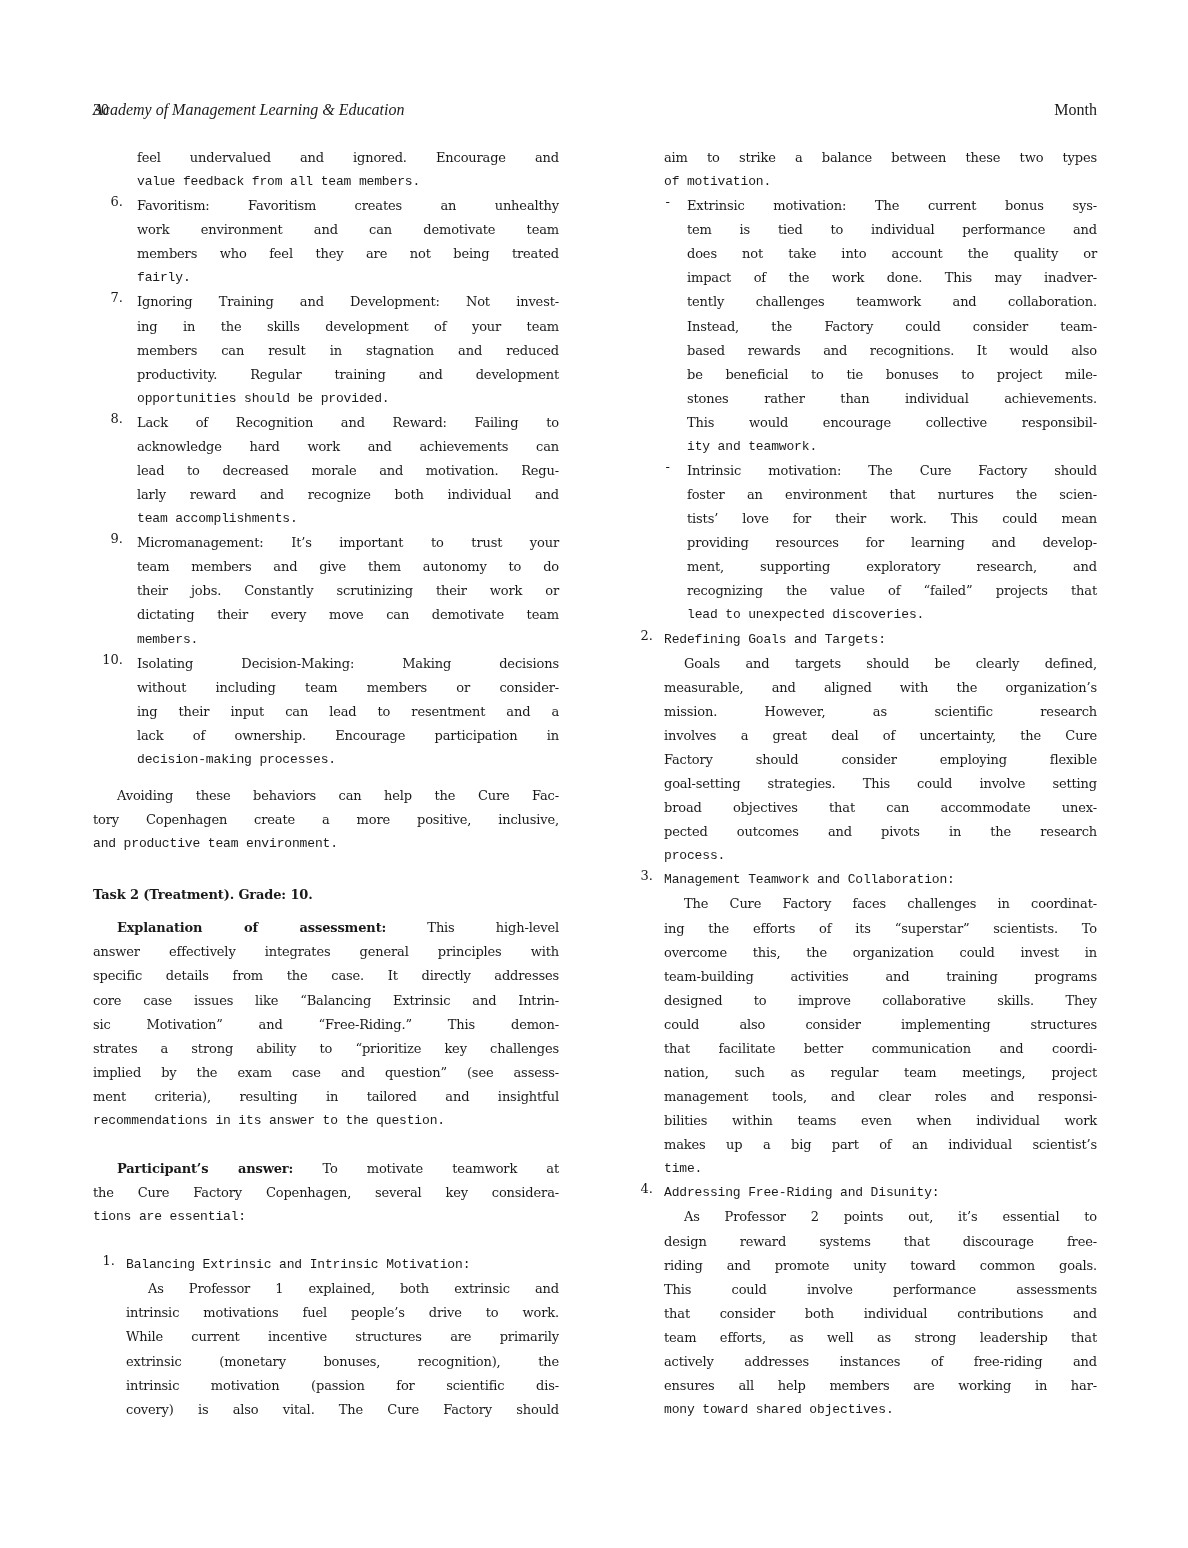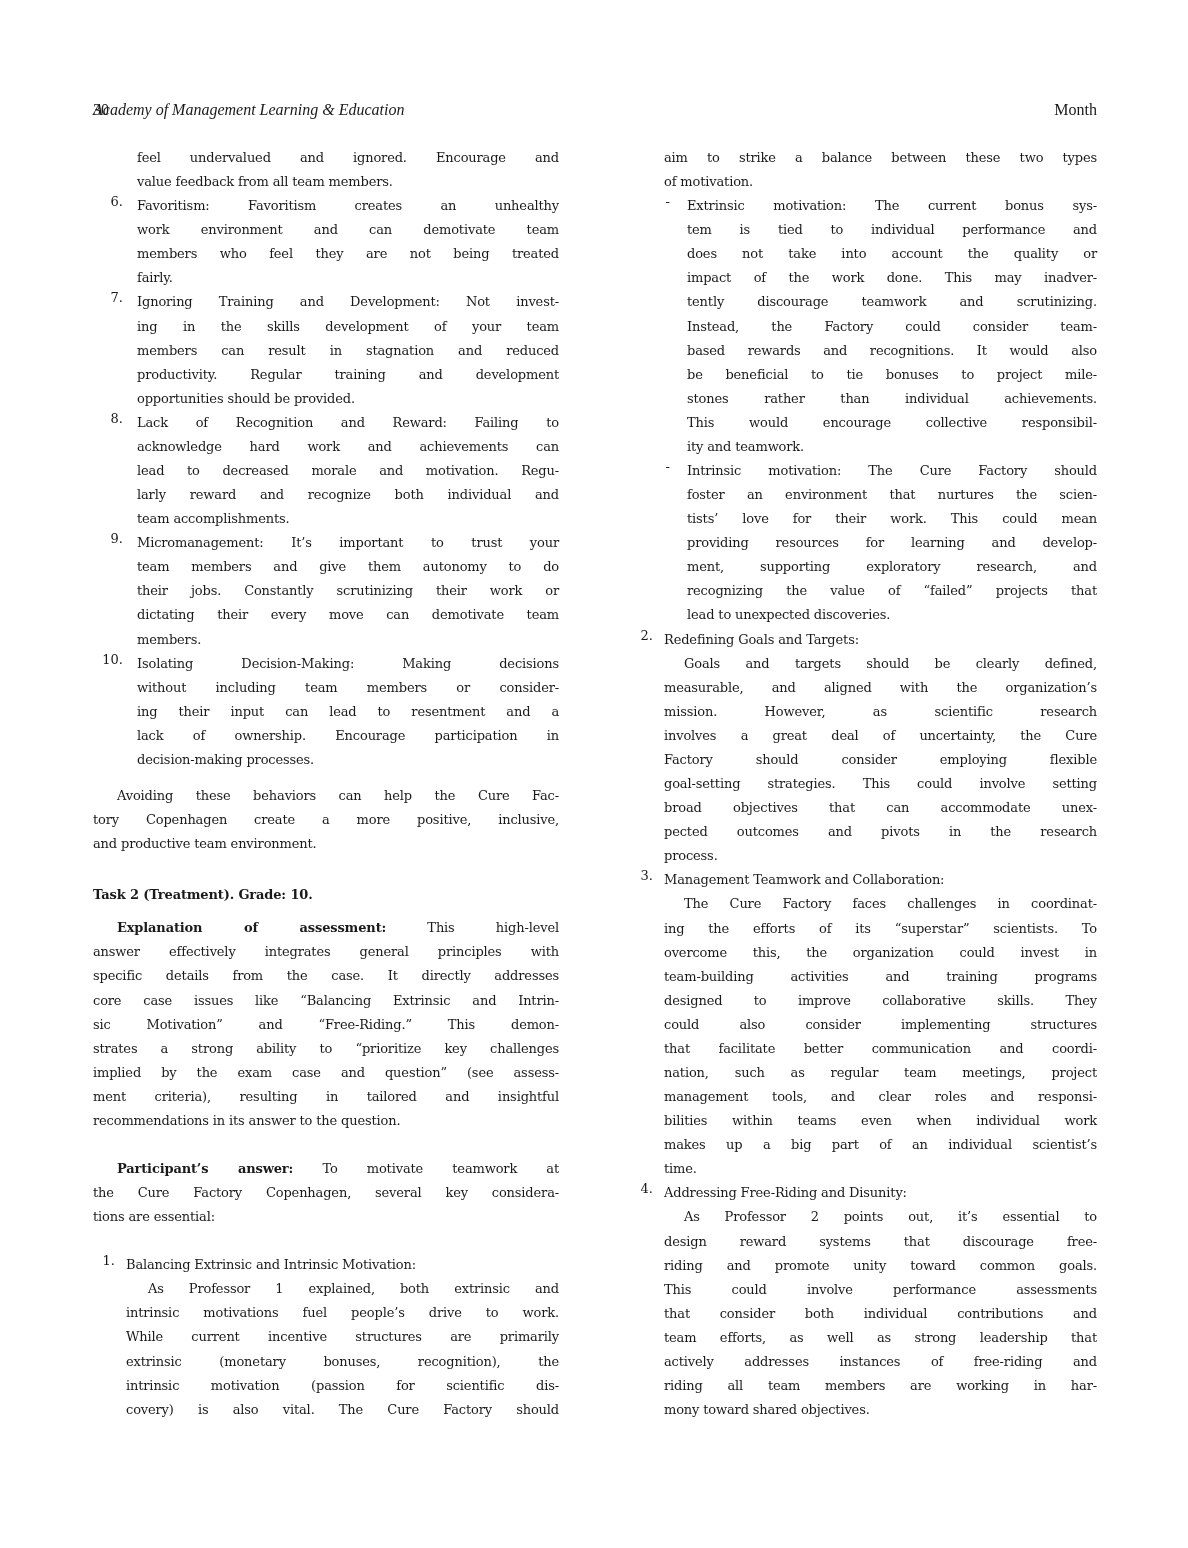--- a/index.html
+++ b/index.html
@@ -8,21 +8,21 @@
   .header { position: absolute; top: 101px; left: 93px; width: 1004px; height: 22px;
             font-family: "Liberation Serif", serif; font-size: 16px; }
   .header .pg { position: absolute; left: 0; top: 0; }
   .header .jt { position: absolute; left: 0; right: 0; top: 0; text-align: left; font-style: italic; }
   .header .mo { position: absolute; right: 0; top: 0; }
   .col { position: absolute; top: 146px; font-size: 13px; }
   .col.left { left: 93px; width: 466px; }
   .col.right { left: 664px; width: 433px; }
   .line { height: 24.08px; line-height: 24.08px; white-space: nowrap; text-align: justify;
           text-align-last: justify; position: relative; letter-spacing: -0.15px; }
-  .line.last { text-align-last: left; }
+  .line.last { text-align-last: left; font-family: Liberation Mono, monospace; }
   .line.bold-head { font-weight: bold; text-align-last: left; }
   .num { position: absolute; text-align: right; }
   .gap { height: 24px; }
   .gap.small { height: 12px; }
   b { font-weight: bold; }
 </style>
 </head>
 <body>
 
 <div class="header">
@@ -130,21 +130,21 @@
     <div class="line">aim to strike a balance between these two types</div>
     <div class="line last">of motivation.</div>
   </div>
   <div id="dash-list">
       <div style="position: relative; padding-left: 23px;">
         <span class="num" style="left: 0px; width: 6px;">-</span>
         <div class="line">Extrinsic motivation: The current bonus sys-</div>
         <div class="line">tem is tied to individual performance and</div>
         <div class="line">does not take into account the quality or</div>
         <div class="line">impact of the work done. This may inadver-</div>
-        <div class="line">tently discourage teamwork and scrutinizing.</div>
+        <div class="line">tently challenges teamwork and collaboration.</div>
         <div class="line">Instead, the Factory could consider team-</div>
         <div class="line">based rewards and recognitions. It would also</div>
         <div class="line">be beneficial to tie bonuses to project mile-</div>
         <div class="line">stones rather than individual achievements.</div>
         <div class="line">This would encourage collective responsibil-</div>
         <div class="line last">ity and teamwork.</div>
       </div>
       <div style="position: relative; padding-left: 23px;">
         <span class="num" style="left: 0px; width: 6px;">-</span>
         <div class="line">Intrinsic motivation: The Cure Factory should</div>
@@ -189,17 +189,17 @@
       <div style="position: relative; padding-left: 28px;">
         <span class="num" style="left: 0px; width: 17px;">4.</span>
         <div class="line last">Addressing Free-Riding and Disunity:</div>
         <div class="line" style="padding-left:20px;">As Professor 2 points out, it’s essential to</div>
         <div class="line">design reward systems that discourage free-</div>
         <div class="line">riding and promote unity toward common goals.</div>
         <div class="line">This could involve performance assessments</div>
         <div class="line">that consider both individual contributions and</div>
         <div class="line">team efforts, as well as strong leadership that</div>
         <div class="line">actively addresses instances of free-riding and</div>
-        <div class="line">riding all team members are working in har-</div>
+        <div class="line">ensures all help members are working in har-</div>
         <div class="line last">mony toward shared objectives.</div>
       </div>
     </div>
 </div>
 
 </body></html>

